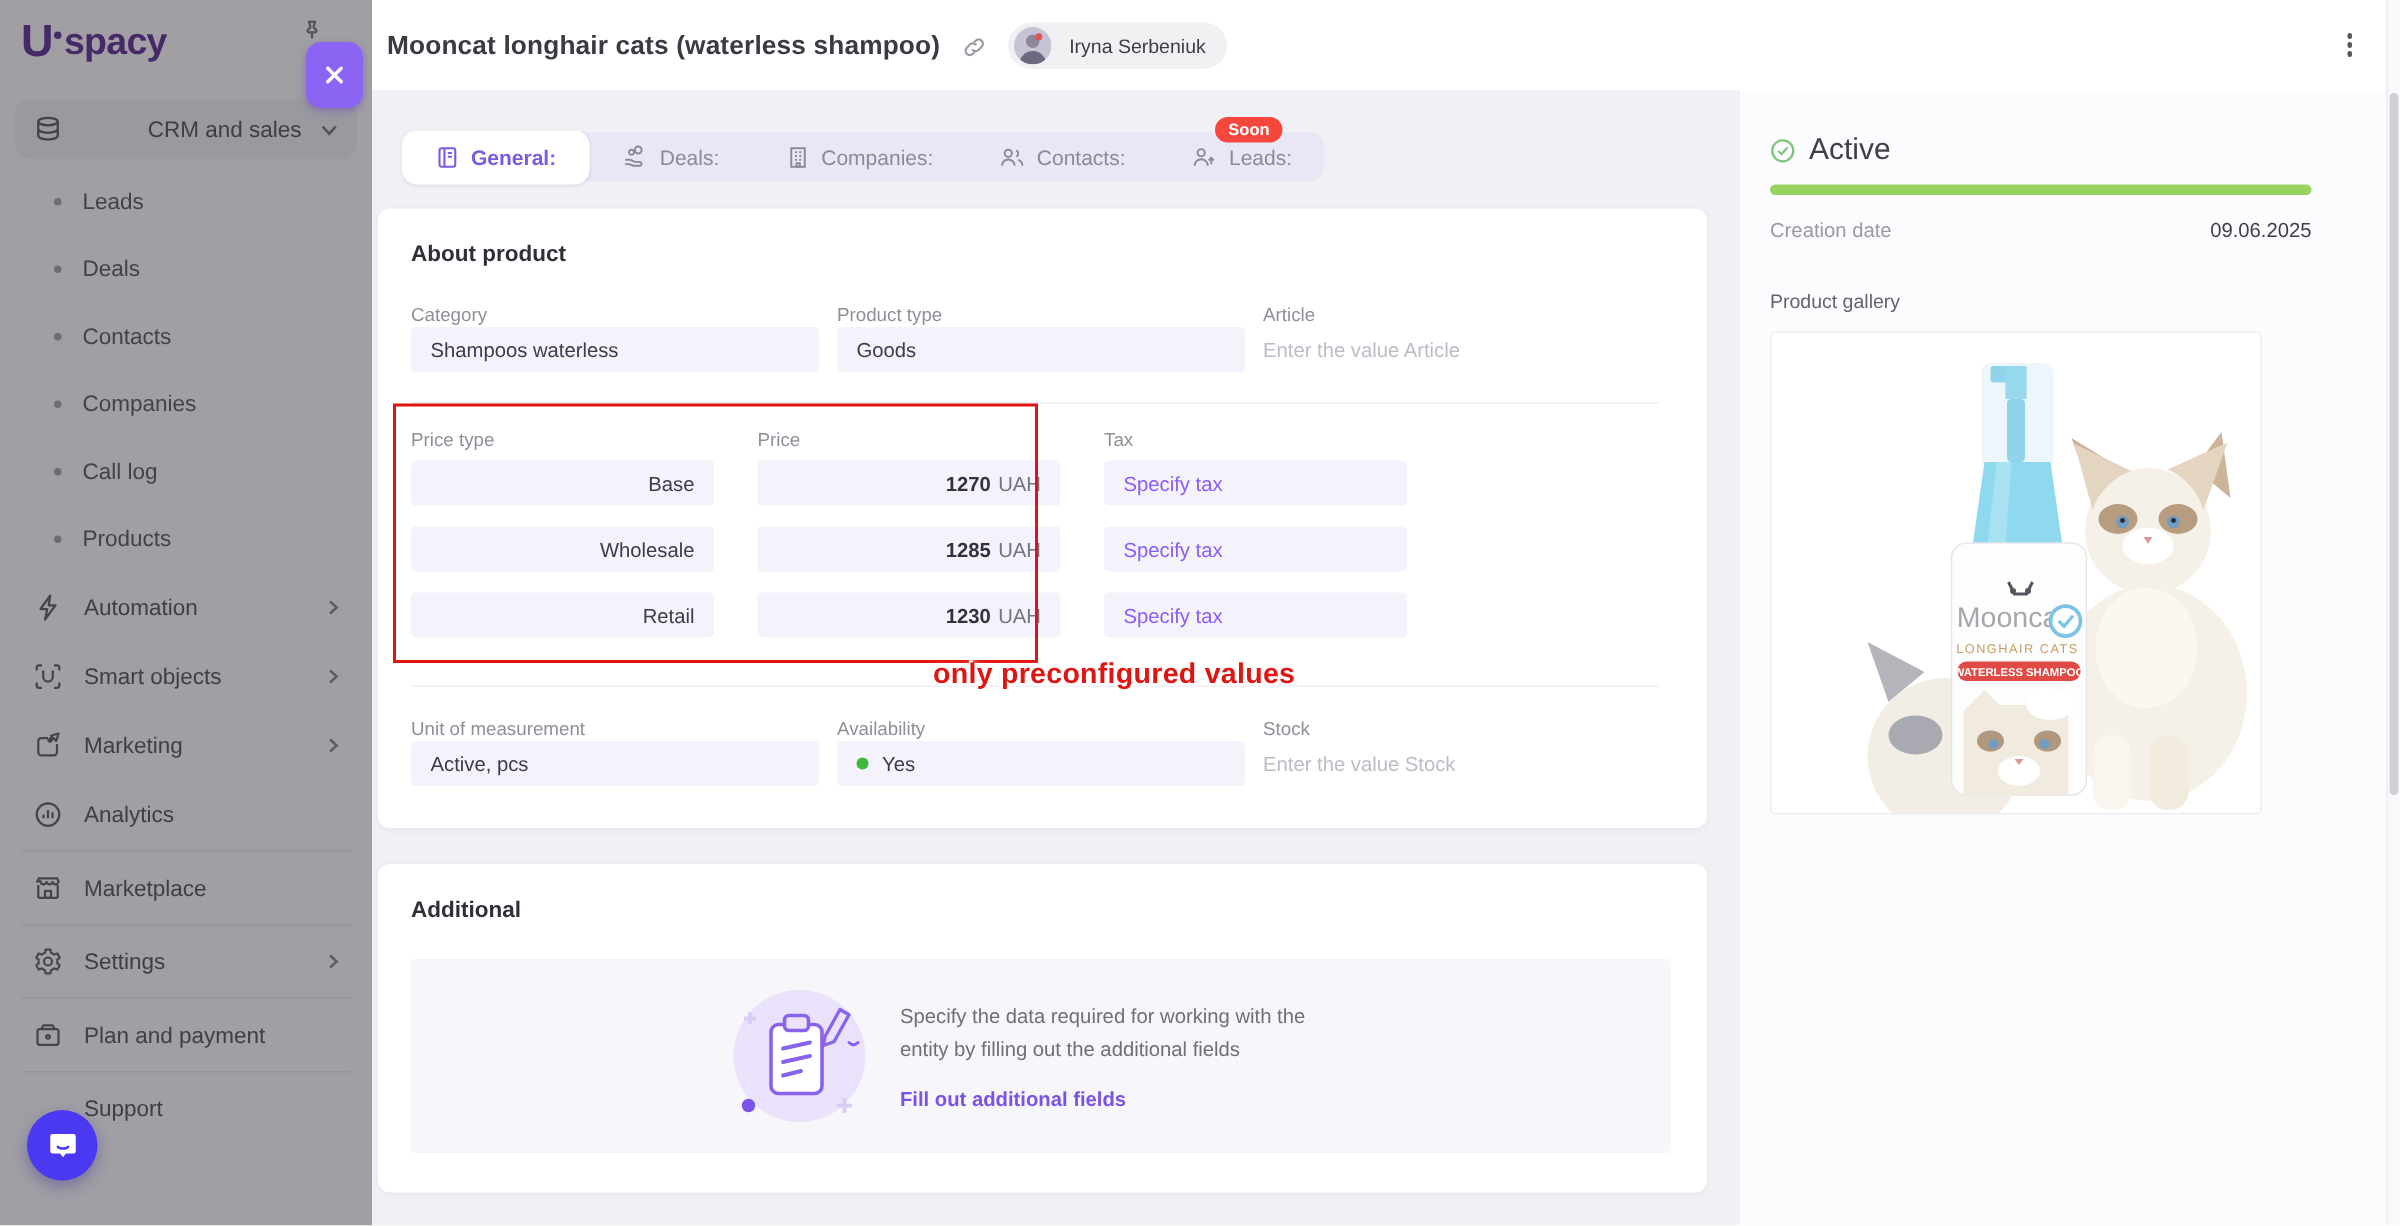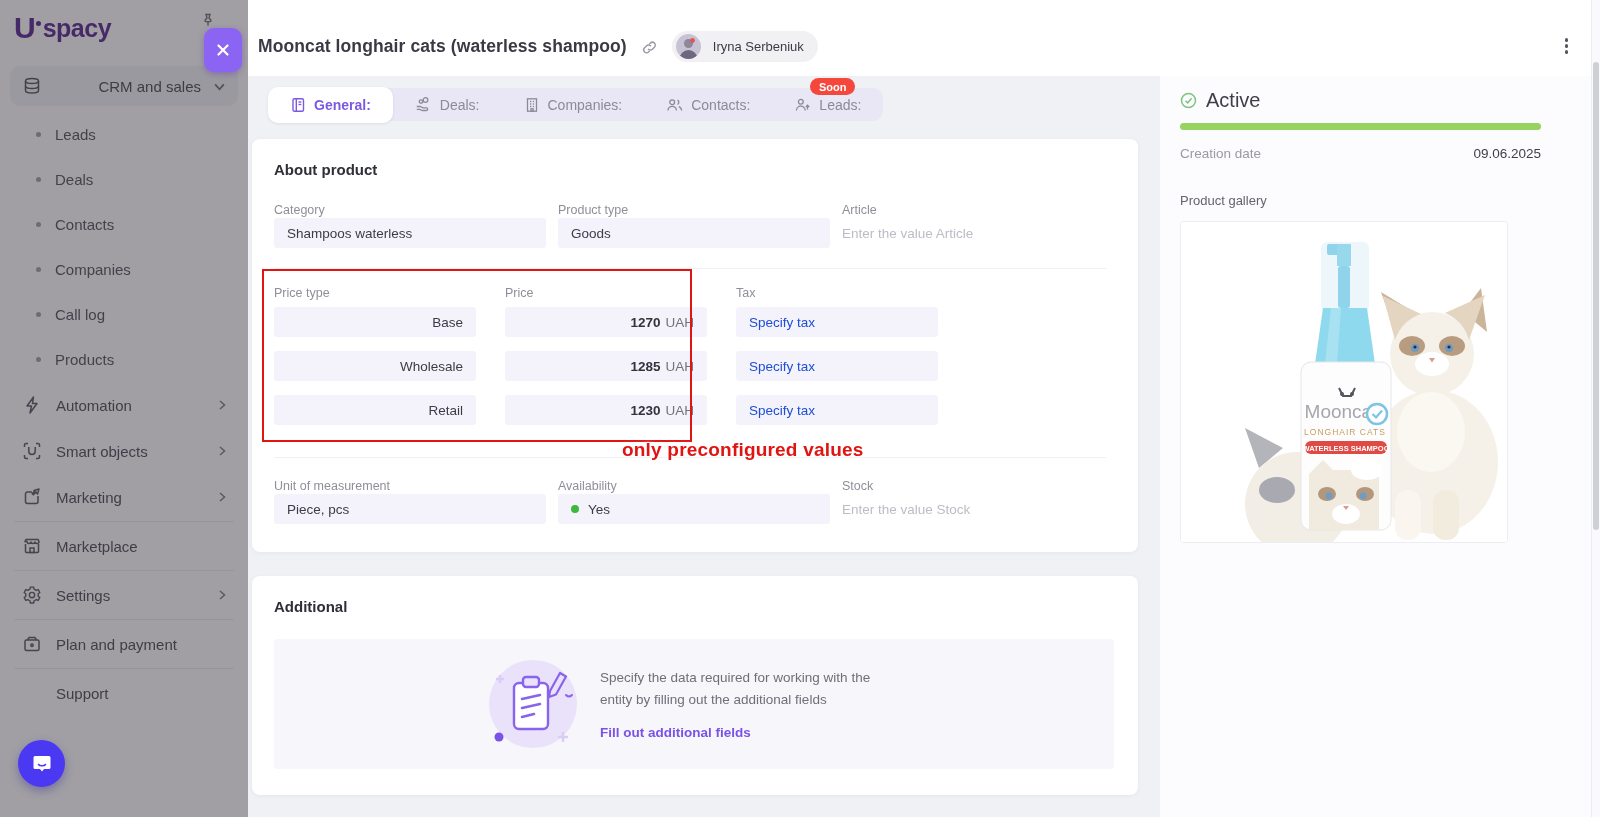--- a/index.html
+++ b/index.html
@@ -21,21 +21,21 @@
   .bullet { width:5px; height:5px; border-radius:50%; background:#9d9da6; flex:0 0 auto; }
   .side-item { display:flex; align-items:center; gap:14px; height:46px; padding:0 20px 0 22px; font-size:15px; color:#4f4f58; cursor:pointer; }
   .side-item .grow { flex:1; }
   .side-divider { height:1px; background:#e4e4ea; margin:1px 14px; }
   .sidebar-dim { position:absolute; inset:0; background:rgba(42,39,48,0.42); z-index:5; }
 
   .close-btn { position:absolute; left:204px; top:28px; width:38px; height:44px; background:#8c64f3; border-radius:10px; z-index:30; display:flex; align-items:center; justify-content:center; cursor:pointer; box-shadow:0 2px 6px rgba(80,40,180,0.35); }
   .chat-widget { position:absolute; left:18px; top:740px; width:47px; height:47px; background:#4a38f2; border-radius:50%; z-index:30; display:flex; align-items:center; justify-content:center; cursor:pointer; box-shadow:0 4px 10px rgba(40,30,150,0.35); }
 
   
-  .header { position:absolute; left:248px; top:16px; width:1352px; height:60px; background:#fff; display:flex; align-items:center; padding:0 26px 0 10px; z-index:2; }
+  .header { position:absolute; left:248px; top:0; width:1352px; height:60px; background:#fff; display:flex; align-items:center; padding:0 26px 0 10px; z-index:2; }
   .page-title { font-size:17.5px; font-weight:700; color:#3a3a44; letter-spacing:0.1px; }
   .link-icon { margin:2px 0 0 14px; cursor:pointer; }
   .owner-chip { display:flex; align-items:center; gap:12px; background:#f1f1f4; border-radius:16px; padding:3px 14px 3px 4px; margin-left:14px; cursor:pointer; }
   .avatar { width:25px; height:25px; border-radius:50%; overflow:hidden; flex:0 0 auto; }
   .owner-name { font-size:13px; color:#3c3c45; }
   .kebab { margin-left:auto; display:flex; flex-direction:column; gap:2.5px; padding:6px; cursor:pointer; }
   .kebab i { width:3.5px; height:3.5px; background:#55555e; border-radius:50%; }
 
   
   .center { position:absolute; left:248px; top:60px; width:912px; height:757px; background:#f0f1f5; padding:0 0 0 2px; }
@@ -49,21 +49,21 @@
   .card.about { margin:18px 12px 0 2px; padding:22px 32px 28px 22px; }
   .card.additional { margin:24px 0 0 2px; padding:22px 24px 26px 22px; }
   .card h3 { font-size:15px; font-weight:700; color:#2f2f38; margin-bottom:24px; }
 
   .grid-a { display:grid; grid-template-columns:272px 272px 1fr; column-gap:12px; }
   .grid-p { display:grid; grid-template-columns:202px 202px 202px; column-gap:29px; }
   .f-label { font-size:12.5px; color:#8f8f99; height:16px; line-height:16px; }
   .f-input { height:30px; margin-top:0; background:#f4f3fb; border-radius:3px; display:flex; align-items:center; padding:0 13px; font-size:13.5px; color:#3c3c46; }
   .f-input.right { justify-content:flex-end; }
   .f-ghost { height:30px; display:flex; align-items:center; font-size:13.5px; color:#bcbcc6; }
-  .f-input.placeholder { color:#1d4ed8; }
+  .f-input.placeholder { color:#8b5cf6; }
   .price-num { font-weight:700; color:#33333d; }
   .price-cur { color:#73737c; margin-left:5px; }
   .row-gap { height:14px; }
   .hr { height:1px; background:#f0f0f4; margin:20px 0 16px 0; }
   .hr.second { margin-top:32px; margin-bottom:20px; }
   .dot-green { width:8px; height:8px; border-radius:50%; background:#3db83d; margin-right:9px; flex:0 0 auto; }
 
   .red-box { position:absolute; left:10px; top:130px; width:430px; height:173px; border:2.5px solid #e01511; z-index:6; pointer-events:none; }
   .red-note { position:absolute; left:370px; top:300px; z-index:6; color:#e01511; font-size:19px; font-weight:700; letter-spacing:0.2px; text-shadow:0 0 3px #fff, 0 0 6px #fff, 1px 1px 0 #fff, -1px -1px 0 #fff; pointer-events:none; }
 
@@ -168,20 +168,29 @@
       <div class="side-item">
         <svg width="20" height="20" viewBox="0 0 20 20" fill="none" stroke="#5a5a63" stroke-width="1.5">
           <path d="M16 9 v5.5 a2 2 0 0 1-2 2 H5.5 a2 2 0 0 1-2-2 V7 a2 2 0 0 1 2-2 H10"></path>
           <path d="M12 3.5 l5-1.5 -1.5 5 -1.6-1.9 -2.6 2.6 -1.1-1.1 2.7-2.6 Z" stroke-linejoin="round"></path>
         </svg>
         <span class="grow">Marketing</span>
         <svg width="12" height="12" viewBox="0 0 12 12" fill="none" stroke="#80808a" stroke-width="1.6">
             <polyline points="4,2 8.5,6 4,10"></polyline>
           </svg>
       </div>
+      <div class="side-item">
+        <svg width="20" height="20" viewBox="0 0 20 20" fill="none" stroke="#5a5a63" stroke-width="1.5">
+          <circle cx="10" cy="10" r="7.5"></circle>
+            <line x1="7" y1="12.5" x2="7" y2="10"></line>
+            <line x1="10" y1="12.5" x2="10" y2="7"></line>
+            <line x1="13" y1="12.5" x2="13" y2="8.5"></line>
+        </svg>
+        <span class="grow">Analytics</span>
+      </div>
 
       <div class="side-divider"></div>
       <div class="side-item">
         <svg width="20" height="20" viewBox="0 0 20 20" fill="none" stroke="#5a5a63" stroke-width="1.5">
           <path d="M3.5 8 V15.5 a1 1 0 0 0 1 1 h11 a1 1 0 0 0 1-1 V8"></path>
           <path d="M3 5.5 L4 3.5 h12 l1 2 c0 1.1-.9 2-2 2 -1.1 0-2-.9-2-2 0 1.1-.9 2-2 2 s-2-.9-2-2 c0 1.1-.9 2-2 2 s-2-.9-2-2 Z"></path>
           <rect x="8" y="12" width="4" height="4.5"></rect>
         </svg>
         <span class="grow">Marketplace</span>
       </div>
@@ -361,21 +370,21 @@
             <span class="price-cur">UAH</span>
           </div>
         <div class="f-input placeholder">Specify tax</div>
       </div>
 
       <div class="hr second"></div>
 
       <div class="grid-a">
         <div>
           <div class="f-label">Unit of measurement</div>
-          <div class="f-input">Piece, pcs</div>
+          <div class="f-input">Active, pcs</div>
         </div>
         <div>
           <div class="f-label">Availability</div>
           <div class="f-input">
               <span class="dot-green"></span>
               <span>Yes</span>
             </div>
         </div>
         <div>
           <div class="f-label">Stock</div>

